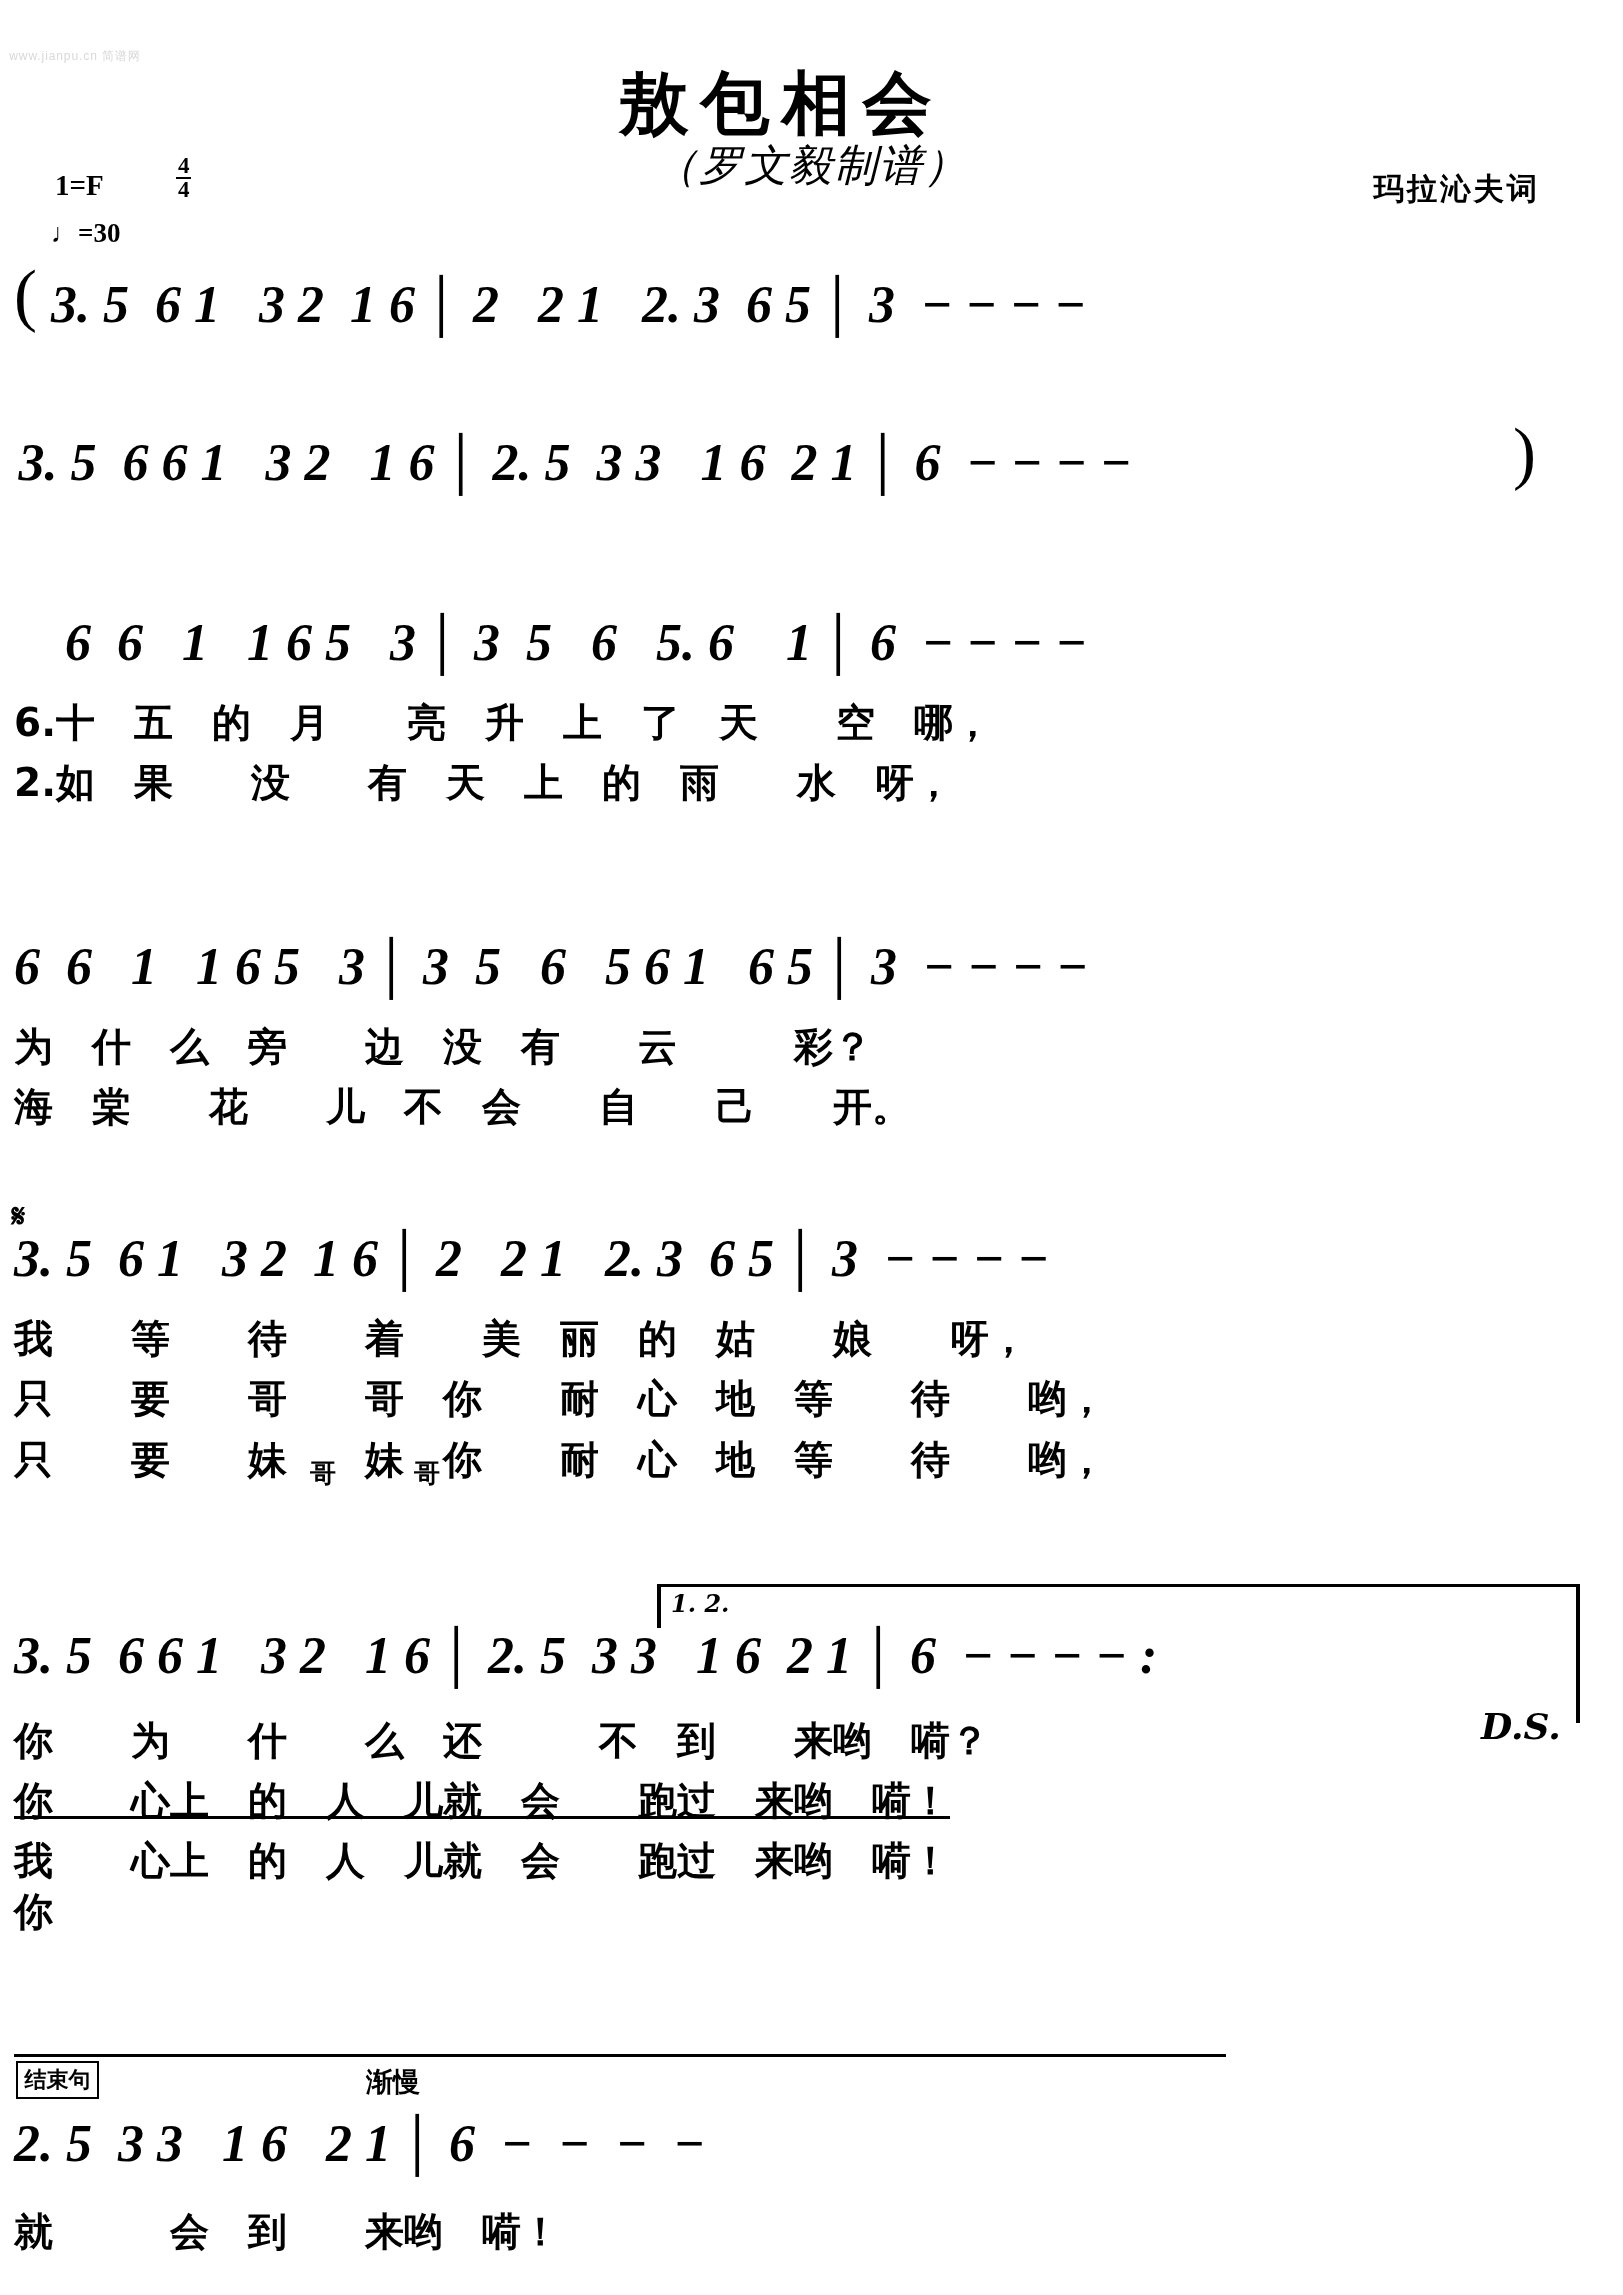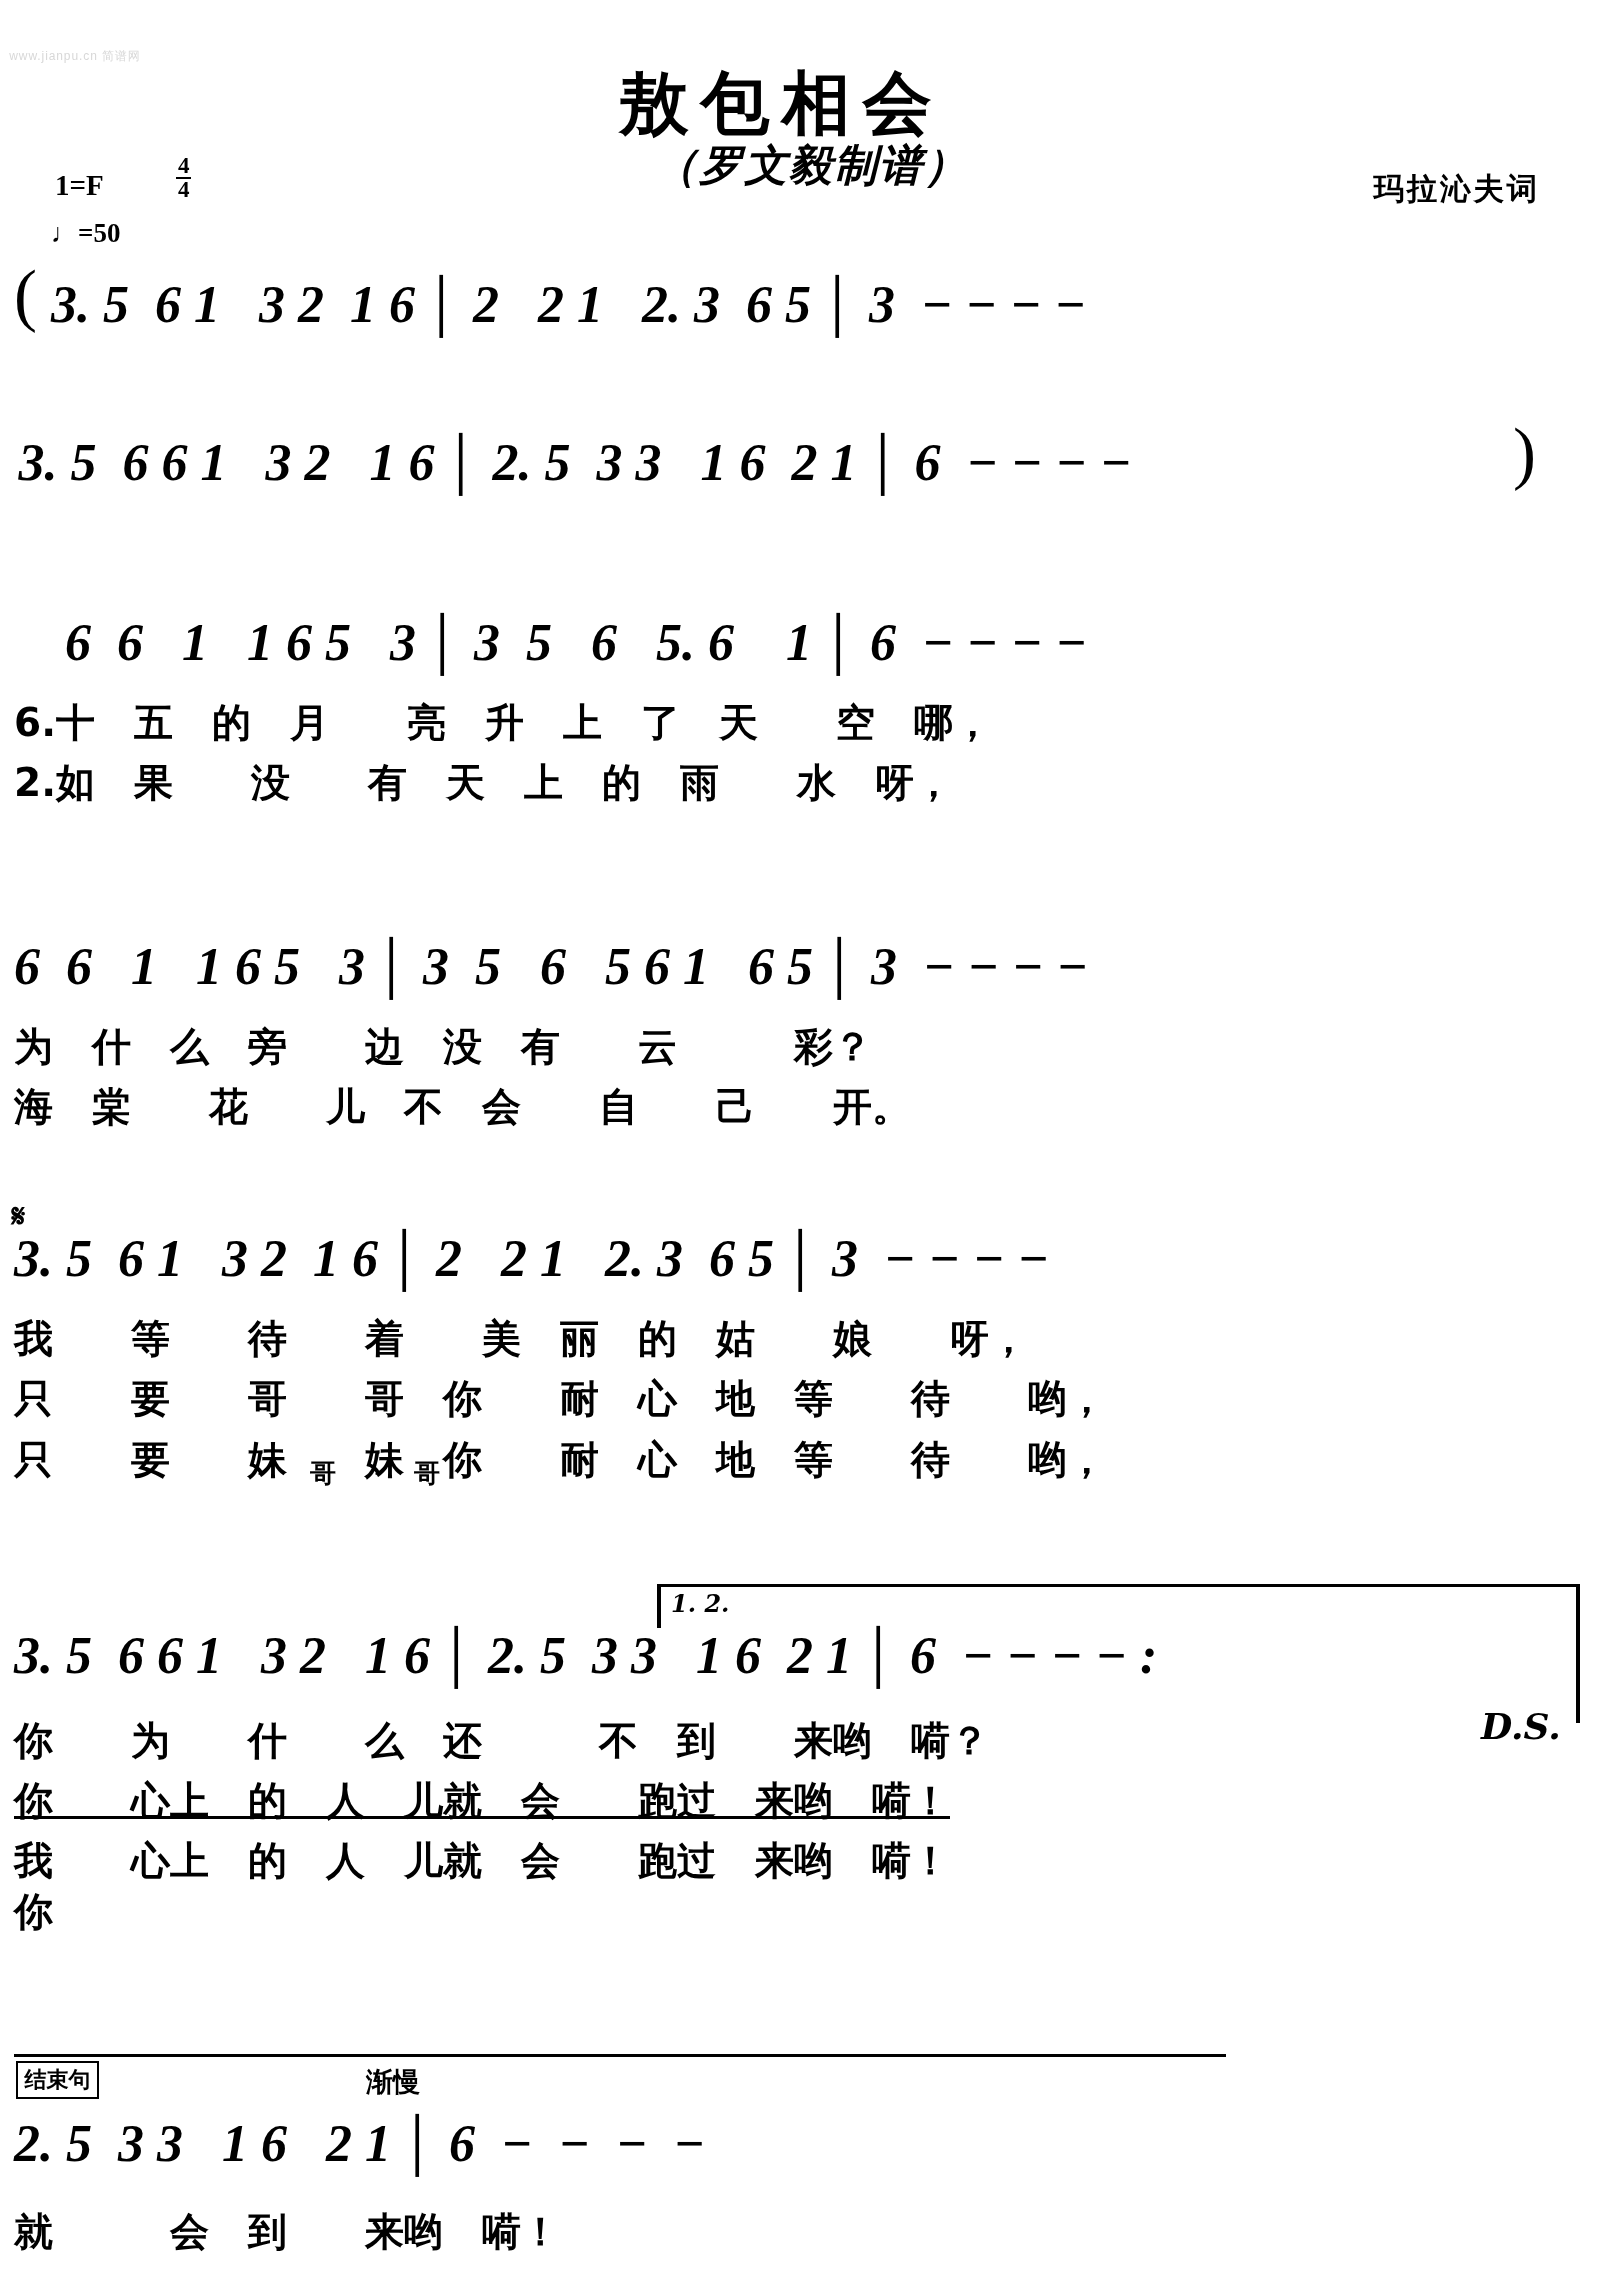--- a/index.html
+++ b/index.html
@@ -34,21 +34,21 @@
     font-size:69px;
     font-weight:bold;
     letter-spacing:12px;
     font-family:"DejaVu Sans", sans-serif;
   }
   .subtitle{
     position:absolute;
     top:93px; left:0; width:1623px;
     text-align:center;
     font-size:43px;
-    font-weight:bold;
+    font-weight:normal;
     font-style:italic;
     letter-spacing:1.9px;
     font-family:"DejaVu Serif", serif;
   }
   .keysig{
     position:absolute;
     left:55px; top:125px;
     font-size:29px;
     font-weight:bold;
     font-family:"Liberation Serif", serif;
@@ -150,21 +150,21 @@
   <div class="watermark">www.jianpu.cn 简谱网</div>
 
   <div class="title">敖包相会</div>
   <div class="subtitle">（罗文毅制谱）</div>
 
   <div class="keysig">1=F</div>
   <div class="meter">
     <span class="num">4</span>
     <span class="den">4</span>
   </div>
-  <div class="tempo">♩=50</div>
+  <div class="tempo">♩=30</div>
 
   <div class="credit c1">玛拉沁夫词</div>
 
   <div class="sys" style="top:231px;">
     <span class="paren" style="position:absolute;left:14px;top:-19.4px;">(</span>
     <span class="notes" style="position:absolute;left:51px;top:0px;">3. 5  6 1   3 2  1 6 │ 2   2 1   2. 3  6 5 │ 3  − − − −</span>
   </div>
 
   <div class="sys" style="top:389px;">
     <span class="notes" style="position:absolute;left:18.5px;top:0px;">3. 5  6 6 1   3 2   1 6 │ 2. 5  3 3   1 6  2 1 │ 6  − − − −</span>

